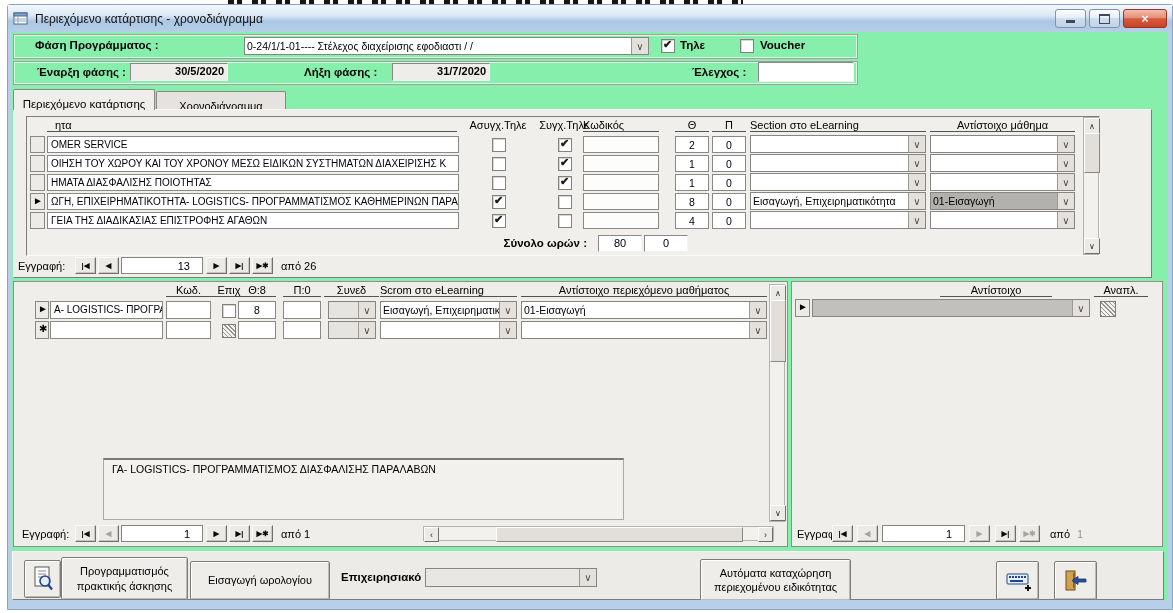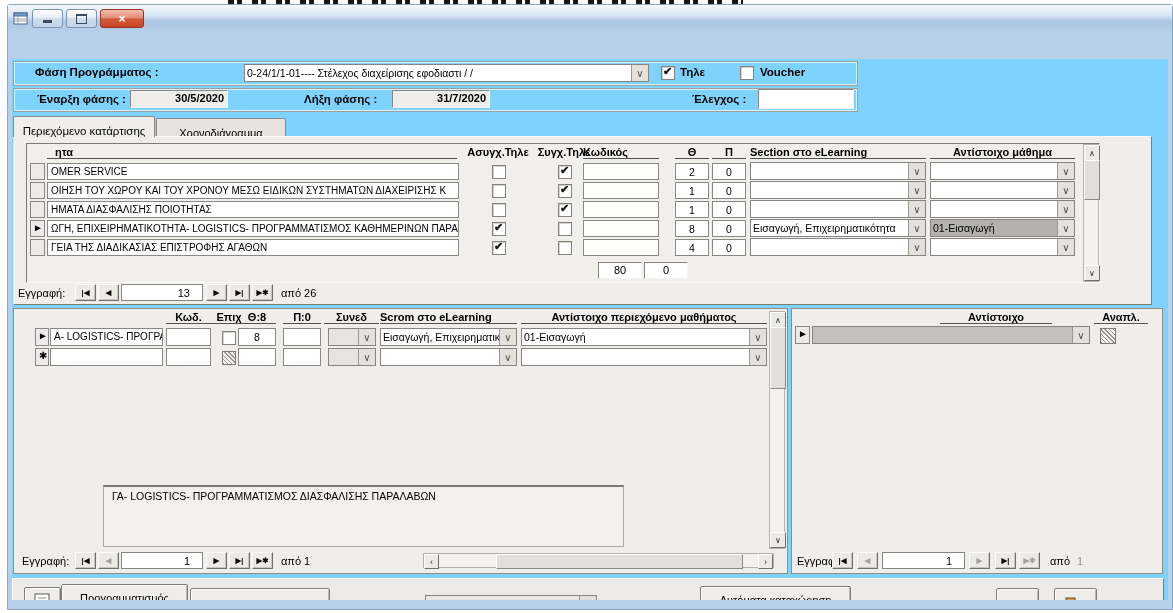--- a/index.html
+++ b/index.html
@@ -11,42 +11,42 @@
     border:1px solid #8aa5c4;border-radius:3px 3px 0 0;box-sizing:border-box;}
   #titlebar{height:27px;display:flex;align-items:center;padding:0 5px;
     background:linear-gradient(#f4f8fc,#d9e6f4 40%,#bdd3ea 52%,#abc7e3 60%,#b7cfe8);}
   .title-text{font-size:12px;color:#111;margin-left:6px;flex:1;white-space:nowrap;}
   .wbtn{width:29px;height:17px;margin-left:3px;border:1px solid #7b93b0;border-radius:3px;
     background:linear-gradient(#fdfeff,#e6eef6 45%,#cfdded 50%,#c2d3e8);display:flex;align-items:center;justify-content:center;}
   .wbtn .mingl{width:9px;height:3px;background:#3a4a5c;margin-top:6px;}
   .wbtn .maxgl{width:9px;height:7px;border:1px solid #3a4a5c;border-top:2px solid #3a4a5c;}
   .wbtn.close{width:42px;background:linear-gradient(#f4bcae,#e48f7a 45%,#d55a3c 52%,#c84427);
     border-color:#963520;color:#fff;font-weight:bold;font-size:12px;line-height:10px;}
-  #content{position:absolute;left:4px;right:4px;top:27px;bottom:9px;background:#7dd3fc;overflow:hidden;margin-top:27px;}
+  #content{position:absolute;left:4px;right:4px;top:27px;bottom:9px;background:#86efac;overflow:hidden;}
   .etch{position:absolute;border:1px solid #a19f9b;box-shadow:inset 0 0 0 1px rgba(255,255,255,.7);box-sizing:border-box;}
   .lbl{position:absolute;font-size:11.5px;font-weight:bold;color:#000;white-space:nowrap;}
   .inset{position:absolute;background:#fff;border:1px solid;border-color:#8a8884 #f6f4f0 #f6f4f0 #8a8884;
     box-sizing:border-box;font-size:11px;padding:1px 3px;white-space:nowrap;overflow:hidden;}
   .inset.gray{background:#efedea;text-align:right;font-weight:bold;}
   .combo{position:absolute;display:flex;background:#fff;border:1px solid #878581;box-sizing:border-box;height:18px;}
   .combo .ct{flex:1;font-size:10.5px;padding:2px 2px 0;white-space:nowrap;overflow:hidden;}
   .combo .dd{width:16px;background:#e4e1dc;border-left:1px solid #9b9994;color:#514f4b;font-size:10px;
     display:flex;align-items:center;justify-content:center;}
   .chk{position:absolute;width:12px;height:12px;background:#fff;border:1px solid #84827d;
     box-shadow:inset 1px 1px 0 #d6d4cf;box-sizing:content-box;}
   .chk.checked::after{content:"✔";position:absolute;left:1px;top:-2px;font-size:11px;font-weight:bold;color:#1a1a1a;}
   .dotted{position:absolute;border:1px solid #7e7c78;
     background:repeating-linear-gradient(45deg,#97958f 0 1px,#f4f2ee 1px 3px);}
   .tab{position:absolute;font-size:11px;text-align:center;background:#e6e3df;border:1px solid #8a8884;border-bottom:none;
     border-radius:2px 2px 0 0;box-sizing:border-box;padding-top:8px;color:#000;}
   .tab.active{background:#f0eeea;z-index:3;font-size:11.5px;}
   .panel-raised{position:absolute;background:#f0eeea;border:1px solid;border-color:#fbfaf8 #7e7c78 #7e7c78 #fbfaf8;box-sizing:border-box;}
   .panel-flat{position:absolute;background:#f0eeea;border:1px solid #8f8d89;box-sizing:border-box;}
   .gridbox{position:absolute;background:#f1efeb;border:1px solid;border-color:#7e7c78 #fbfaf8 #fbfaf8 #7e7c78;box-sizing:border-box;}
-  .hdr{position:absolute;font-size:11px;font-weight:bold;border-bottom:1px solid #54524e;white-space:nowrap;overflow:hidden;}
+  .hdr{position:absolute;font-size:11px;font-weight:normal;border-bottom:1px solid #54524e;white-space:nowrap;overflow:hidden;}
   .hdr.nou{border-bottom:none;}
   .gcell{position:absolute;background:#fff;border:1px solid #8a8884;box-sizing:border-box;font-size:10px;
     padding:2px 3px 0;white-space:nowrap;overflow:hidden;}
   .gcell.num{text-align:center;padding:2px 0 0;font-size:10.5px;}
   .rowsel{position:absolute;background:#edebe7;border:1px solid #8a8884;box-sizing:border-box;}
   .rowsel.current::after{content:"►";position:absolute;left:2px;top:1px;font-size:10px;color:#000;}
   .rowsel.newrec::after{content:"✱";position:absolute;left:3px;top:1px;font-size:10px;color:#000;}
   .navbtn{position:absolute;width:21px;height:17px;background:#eceae6;border:1px solid;
     border-color:#fbfaf8 #716f6b #716f6b #fbfaf8;box-shadow:inset -1px -1px 0 #c9c6c1;box-sizing:border-box;
     font-size:7.5px;font-weight:bold;display:flex;align-items:center;justify-content:center;color:#0a0a0a;}
@@ -102,20 +102,21 @@
     <div id="titlebar">
       <span>
         <svg width="16" height="16" viewBox="0 0 16 16">
           <rect x="1" y="2" width="13" height="11" fill="#fff" stroke="#44688f"></rect>
           <rect x="1" y="2" width="13" height="3" fill="#7ea3cc" stroke="#44688f"></rect>
           <line x1="2" y1="8" x2="13" y2="8" stroke="#9aa6b2"></line>
           <line x1="2" y1="10" x2="13" y2="10" stroke="#9aa6b2"></line>
           <line x1="5" y1="5" x2="5" y2="13" stroke="#9aa6b2"></line>
         </svg>
       </span>
+      <span class="title-text">Περιεχόμενο κατάρτισης - χρονοδιάγραμμα</span>
       <span class="wbtn">
           <span class="mingl"></span>
         </span>
       <span class="wbtn">
           <span class="maxgl"></span>
         </span>
       <span class="wbtn close">
           <span>×</span>
         </span>
     </div>
@@ -239,20 +240,21 @@
             <div class="combo c-sec">
                 <span class="ct"></span>
                 <span class="dd">∨</span>
               </div>
             <div class="combo c-les">
                 <span class="ct"></span>
                 <span class="dd">∨</span>
               </div>
           </div>
 
+          <span class="lbl" style="left:300px;top:120px;width:260px;text-align:right">Σύνολο ωρών :</span>
           <div class="inset" style="left:571px;top:118px;width:44px;height:17px;text-align:center;padding:1px 0">80</div>
           <div class="inset" style="left:617px;top:118px;width:44px;height:17px;text-align:center;padding:1px 0">0</div>
 
           <div class="vscroll" style="left:1056px;top:0;height:138px">
             <span class="sb" style="top:0">∧</span>
             <div class="sthumb" style="top:15px;height:38px"></div>
             <span class="sb" style="bottom:0">∨</span>
           </div>
         </div>
 

